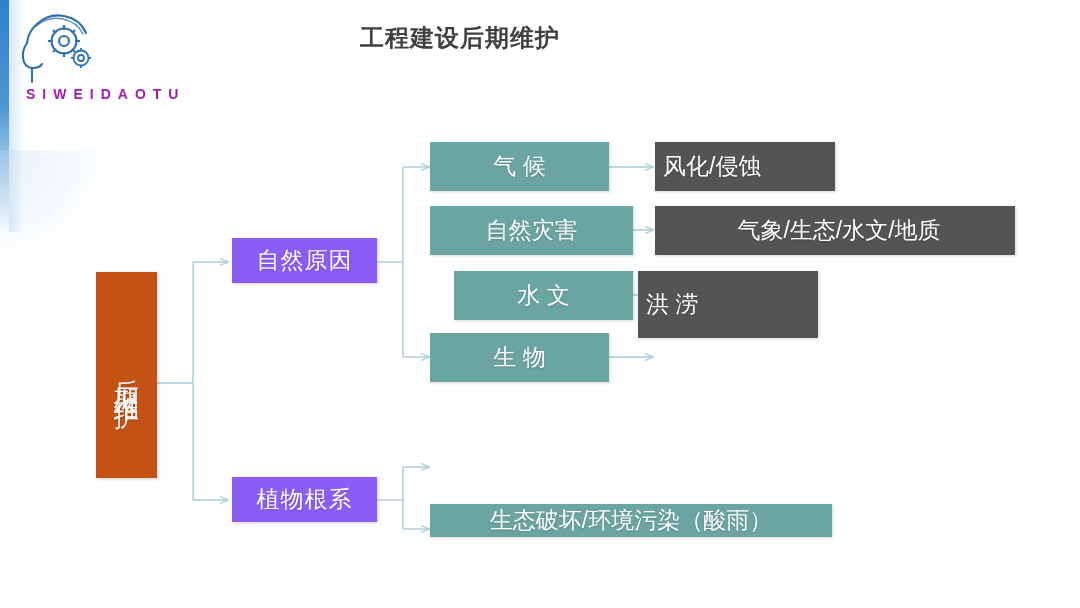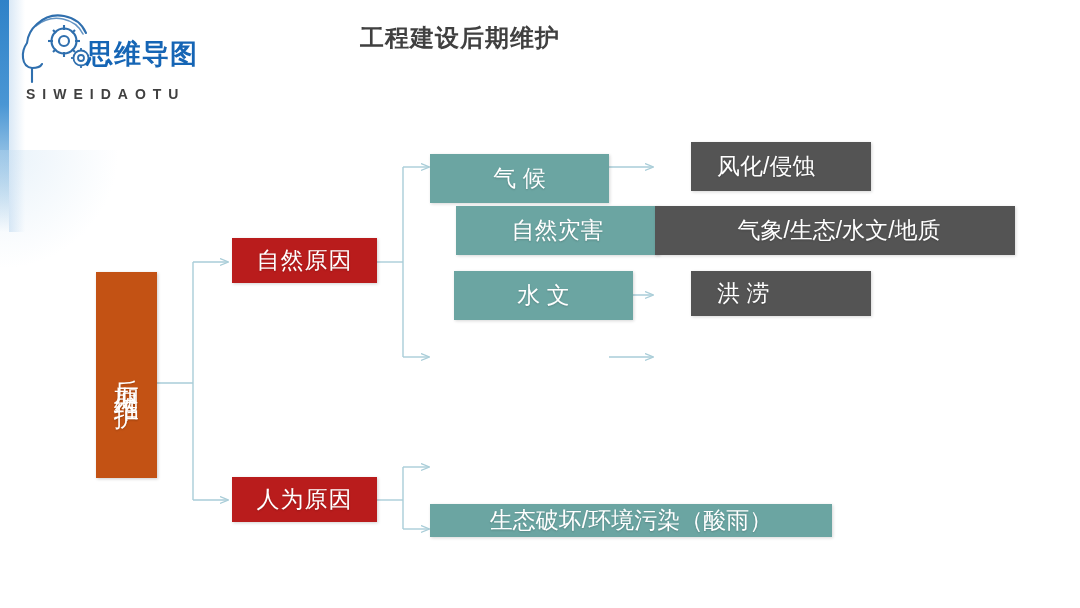--- a/index.html
+++ b/index.html
@@ -66,21 +66,21 @@
     color: #1565b5;
     letter-spacing: 1px;
     white-space: nowrap;
   }
   .logo-sub {
     position: absolute;
     left: 14px;
     top: 78px;
     font-size: 14px;
     font-weight: bold;
-    color: #404040;
+    color: #a21caf;
     letter-spacing: 7px;
     white-space: nowrap;
   }
 
   
   .slide-title {
     position: absolute;
     left: 0;
     top: 22px;
     width: 920px;
@@ -115,42 +115,41 @@
     background: #c35214;
     justify-content: center;
     writing-mode: vertical-rl;
     text-orientation: upright;
     font-size: 25px;
     letter-spacing: 8px;
     line-height: 1.05;
     box-shadow: 1px 1px 3px rgba(0,0,0,0.20);
   }
   .node-green {
-    background: #b91c1c;
+    background: #8b5cf6;
     justify-content: center;
     font-size: 23px;
     letter-spacing: 1px;
     box-shadow: 1px 1px 3px rgba(0,0,0,0.18);
   }
   .node-teal {
     background: #6ba5a2;
     justify-content: center;
     font-size: 23px;
     box-shadow: 1px 1px 3px rgba(0,0,0,0.16);
   }
   .node-gray {
     background: #545454;
     justify-content: center;
     font-size: 23px;
     box-shadow: 1px 1px 3px rgba(0,0,0,0.16);
   }
   .node-gray.left-align {
     justify-content: flex-start;
-    padding-left: 26px;
-    margin-left: 36px;
+    padding-left: 8px;
   }
 </style>
 </head>
 <body>
 
 <div id="slide">
 
   <div class="left-accent"></div>
   <div class="left-accent-soft"></div>
   <div class="corner-sheen"></div>
@@ -174,21 +173,20 @@
       </g>
       <g fill="none" stroke="#2f6fae" stroke-width="1.8">
         <circle cx="63" cy="48" r="7.5"></circle>
         <circle cx="63" cy="48" r="3"></circle>
         <line x1="63" y1="38" x2="63" y2="41"></line>
         <line x1="63" y1="55" x2="63" y2="58"></line>
         <line x1="53" y1="48" x2="56" y2="48"></line>
         <line x1="70" y1="48" x2="73" y2="48"></line>
       </g>
     </svg>
-    <div class="logo-title">思维导图</div>
     <div class="logo-sub">SIWEIDAOTU</div>
   </div>
 
   <div class="slide-title">工程建设后期维护</div>
 
   <svg class="connectors">
     <defs>
       <marker id="arw" markerWidth="9" markerHeight="9" refX="8" refY="4.5" orient="auto" markerUnits="userSpaceOnUse">
         <path d="M0,1 L8.5,4.5 L0,8" fill="none" stroke="#a9cdd8" stroke-width="1.3"></path>
       </marker>
@@ -214,25 +212,26 @@
       <path d="M403,467 L403,529"></path>
       <path d="M403,467 L429,467" marker-end="url(#arw)"></path>
       <path d="M403,529 L429,529" marker-end="url(#arw)"></path>
     </g>
   </svg>
 
   <div class="node node-root" style="left:96px; top:272px; width:61px; height:206px;">后期维护</div>
 
   <div class="node node-green" style="left:232px; top:238px; width:145px; height:45px;">自然原因</div>
 
-  <div class="node node-green" style="left:232px; top:477px; width:145px; height:45px;">人为原因</div>
-
-  <div class="node node-teal" style="left:430px; top:142px; width:179px; height:49px;margin-top:12px;">气 候</div>
-  <div class="node node-teal" style="left:456px; top:206px; width:203px; height:49px;">自然灾害</div>
+  <div class="node node-green" style="left:232px; top:477px; width:145px; height:45px;">植物根系</div>
+
+  <div class="node node-teal" style="left:430px; top:142px; width:179px; height:49px;">气 候</div>
+  <div class="node node-teal" style="left:430px; top:206px; width:203px; height:49px;">自然灾害</div>
   <div class="node node-teal" style="left:454px; top:271px; width:179px; height:49px;">水 文</div>
+  <div class="node node-teal" style="left:430px; top:333px; width:179px; height:49px;">生 物</div>
 
   <div class="node node-gray left-align" style="left:655px; top:142px; width:180px; height:49px;">风化/侵蚀</div>
   <div class="node node-gray" style="left:655px; top:206px; width:360px; height:49px;padding-left:8px;">气象/生态/水文/地质</div>
-  <div class="node node-gray left-align" style="left:655px; top:271px; width:180px; height:45px;">洪 涝</div>
+  <div class="node node-gray left-align" style="left:638px; top:271px; width:180px; height:67px;">洪 涝</div>
 
   <div class="node node-teal" style="left:430px; top:504px; width:402px; height:33px;">生态破坏/环境污染（酸雨）</div>
 
 </div>
 
 </body></html>

